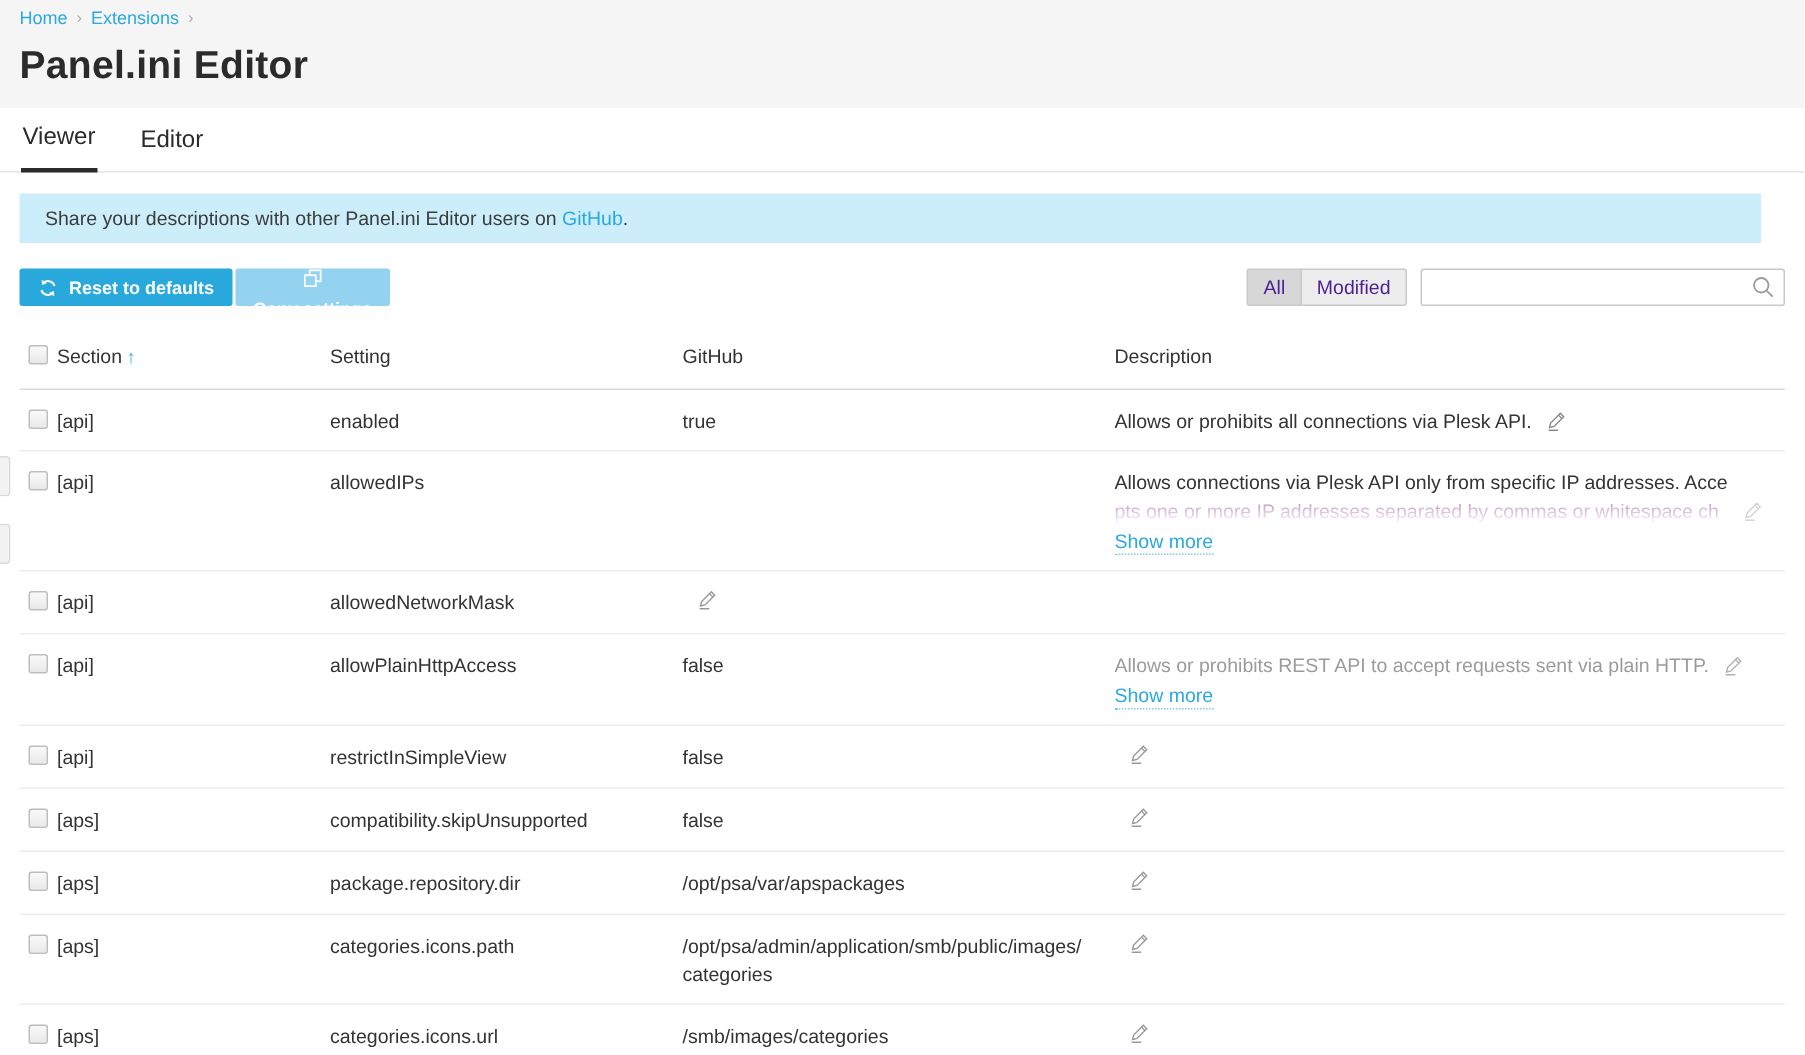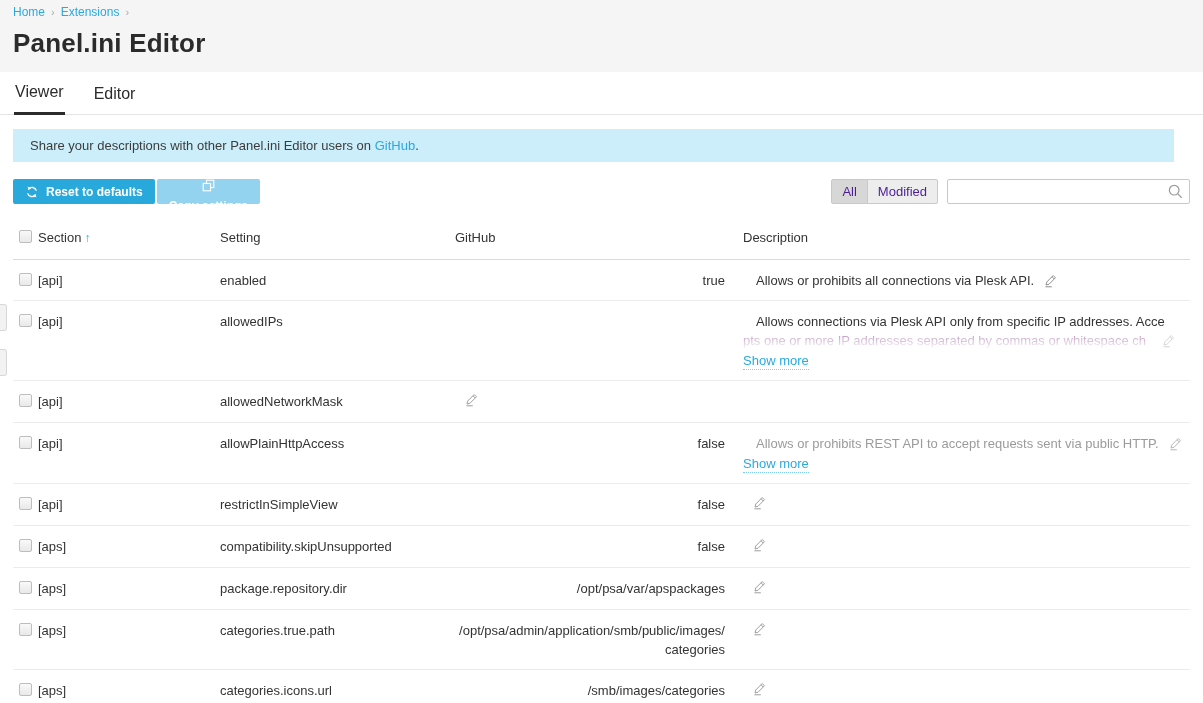--- a/index.html
+++ b/index.html
@@ -50,24 +50,24 @@
 
   
   .table { margin:16px 13px 0 13px; }
   .trow { display:grid; grid-template-columns:25px 182px 235px 288px 1fr; align-items:start; }
   .thead { padding:8px 0 11px 0; border-bottom:1px solid #d9d9d9; color:#333; }
   .thead .cell { font-size:13px; }
   .sort-arrow { color:#2aa9e0; font-size:12px; margin-left:3px; }
   .row { border-bottom:1px solid #ececec; padding:11px 0 10px 0; }
   .cell { padding-right:18px; line-height:19px; }
   .cb { appearance:none; -webkit-appearance:none; width:13px; height:13px; border:1px solid #bdbdbd; border-radius:2px; background:linear-gradient(#f9f9f9,#e9e9e9); margin:2px 0 0 6px; cursor:pointer; display:block; }
-  .val-cell { word-break:break-all;text-align:right; }
+  .val-cell { word-break:break-all; }
   .desc-cell { position:relative; color:#333; }
   .desc-inline { display:flex; align-items:center; gap:9px; }
-  .desc-text { white-space:nowrap; overflow:hidden;margin-left:13px; }
+  .desc-text { white-space:nowrap; overflow:hidden; }
   .pencil { color:#8a8a8a; flex:0 0 auto; cursor:pointer; display:inline-block; }
   .pencil svg { display:block; }
   .pencil-only { margin-left:9px; color:#999; }
   .gray-text { color:#9b9b9b; }
   .gray-pencil { color:#b0b0b0; }
   .fade-line { position:relative; white-space:nowrap; overflow:hidden; color:#701a75; }
   .fade-line::after { content:""; position:absolute; inset:0; background:linear-gradient(to bottom, rgba(255,255,255,.45), rgba(255,255,255,.97) 95%); pointer-events:none; }
   .faint-pencil { position:absolute; right:14px; top:21px; opacity:.38; color:#8a8a8a; }
   .show-more { display:inline-block; margin-top:3px; color:#2aa9e0; border-bottom:1px dotted #7fcbeb; line-height:16px; cursor:pointer; }
   .row-tall { min-height:60px; }
@@ -214,21 +214,21 @@
 
   <div class="trow row row-tall">
     <div class="cell">
         <input type="checkbox" class="cb" style="">
       </div>
     <div class="cell">[api]</div>
     <div class="cell">allowPlainHttpAccess</div>
     <div class="cell val-cell">false</div>
     <div class="cell desc-cell">
       <div class="desc-inline">
-        <span class="desc-text gray-text">Allows or prohibits REST API to accept requests sent via public HTTP.</span>
+        <span class="desc-text gray-text">Allows or prohibits REST API to accept requests sent via plain HTTP.</span>
         <span class="pencil gray-pencil">
           <svg width="15" height="15" viewBox="0 0 16 16">
               <path d="M10.9 2.7l2.4 2.4L6.4 12l-3.2.8.8-3.2z" fill="none" stroke="currentColor" stroke-width="1"></path>
               <path d="M9.6 4l2.4 2.4" stroke="currentColor" stroke-width="1" fill="none"></path>
               <path d="M2.6 14.7h6.8" stroke="currentColor" stroke-width="1"></path>
             </svg>
         </span>
       </div>
       <a class="show-more">Show more</a>
     </div>
@@ -286,21 +286,21 @@
           </svg>
       </span>
     </div>
   </div>
 
   <div class="trow row">
     <div class="cell">
         <input type="checkbox" class="cb" style="">
       </div>
     <div class="cell">[aps]</div>
-    <div class="cell">categories.true.path</div>
+    <div class="cell">categories.icons.path</div>
     <div class="cell val-cell">/opt/psa/admin/application/smb/public/images/categories</div>
     <div class="cell desc-cell">
       <span class="pencil pencil-only">
         <svg width="15" height="15" viewBox="0 0 16 16">
             <path d="M10.9 2.7l2.4 2.4L6.4 12l-3.2.8.8-3.2z" fill="none" stroke="currentColor" stroke-width="1"></path>
             <path d="M9.6 4l2.4 2.4" stroke="currentColor" stroke-width="1" fill="none"></path>
             <path d="M2.6 14.7h6.8" stroke="currentColor" stroke-width="1"></path>
           </svg>
       </span>
     </div>

